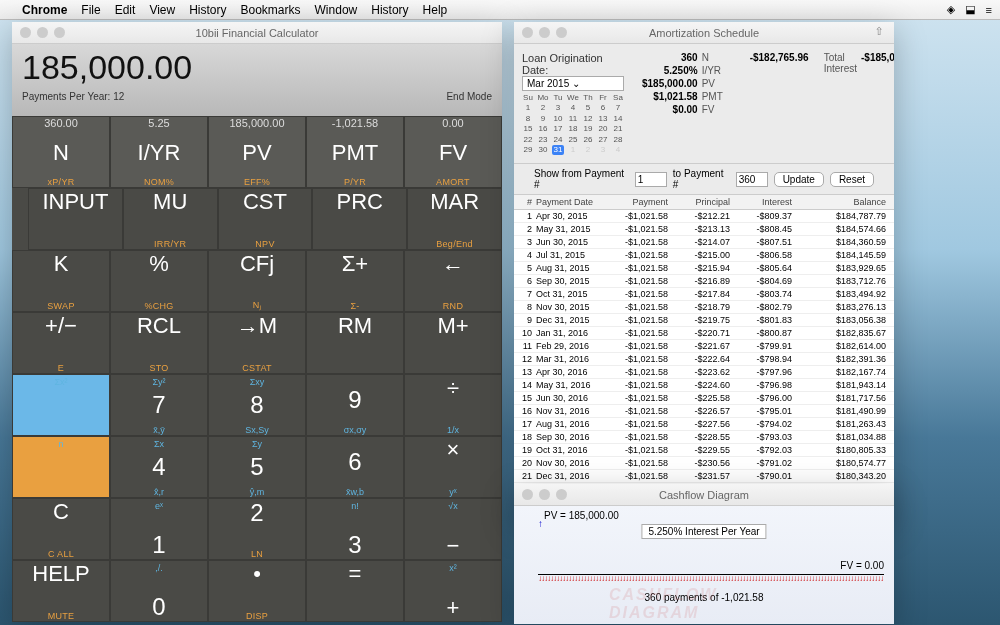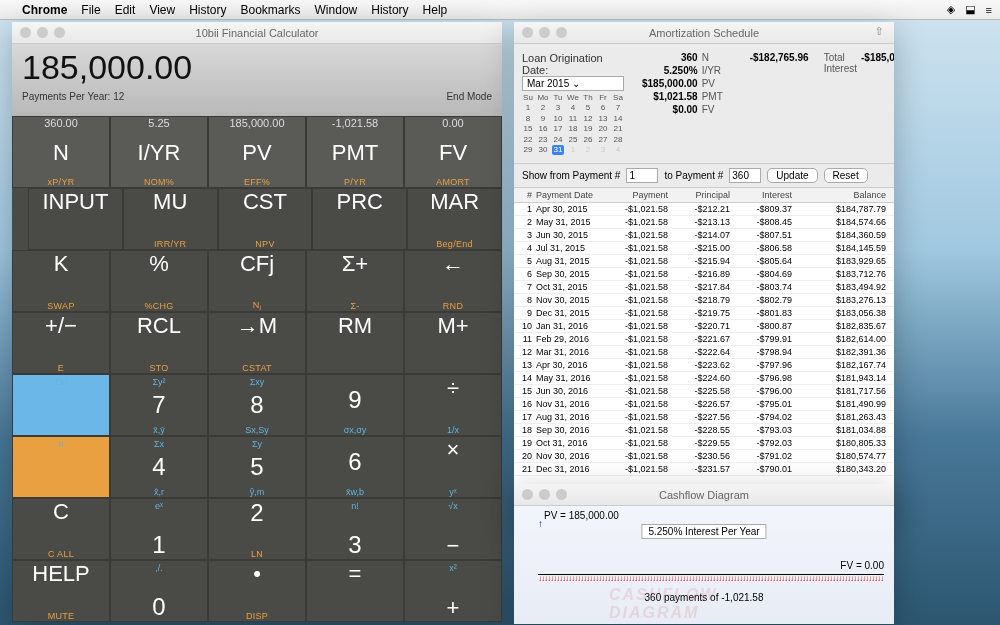--- a/index.html
+++ b/index.html
@@ -38,21 +38,21 @@
 .cal-grid div{display:flex;gap:3px}
 .cal-grid span{width:12px;text-align:center}
 .cal-grid .sel{background:#3b82f6;color:#fff;border-radius:2px}
 .mid-col{flex:1;display:flex;flex-direction:column;gap:2px;font-size:10px}
 .mid-col div{display:flex;justify-content:flex-end;gap:4px}
 .mid-col .lbl{color:#555;width:30px;text-align:left}
 .right-col{text-align:left;font-size:10px}
 .right-col div{display:flex;gap:4px;justify-content:flex-end;margin-bottom:1px}
 .right-col .v{font-weight:bold;min-width:70px}
 .right-col .l{color:#555}
-.filters{background:#ebebeb;padding:4px 8px;display:flex;align-items:center;gap:6px;font-size:10px;border-bottom:1px solid #ccc}
+.filters{background:#ebebeb;padding:4px 20px;display:flex;align-items:center;gap:6px;font-size:10px;border-bottom:1px solid #ccc}
 .filters input{width:32px;font-size:10px;padding:1px 2px;border:1px solid #aaa}
 .filters button{font-size:10px;padding:1px 8px;background:#fff;border:1px solid #aaa;border-radius:5px}
 .tbl-head{display:flex;background:#f2f2f2;border-bottom:1px solid #ccc;font-size:9px;color:#444;padding:2px 4px}
 .tbl-body{overflow-y:auto;flex:1}
 .tbl-row{display:flex;font-size:9px;padding:1px 4px;border-bottom:1px solid #eee}
 .c0{width:18px;text-align:right;padding-right:4px}
 .c1{width:70px}
 .c2,.c3,.c4{width:62px;text-align:right}
 .c5{flex:1;text-align:right;padding-right:4px}
 .cashflow{left:514px;top:484px;width:380px;height:140px}

